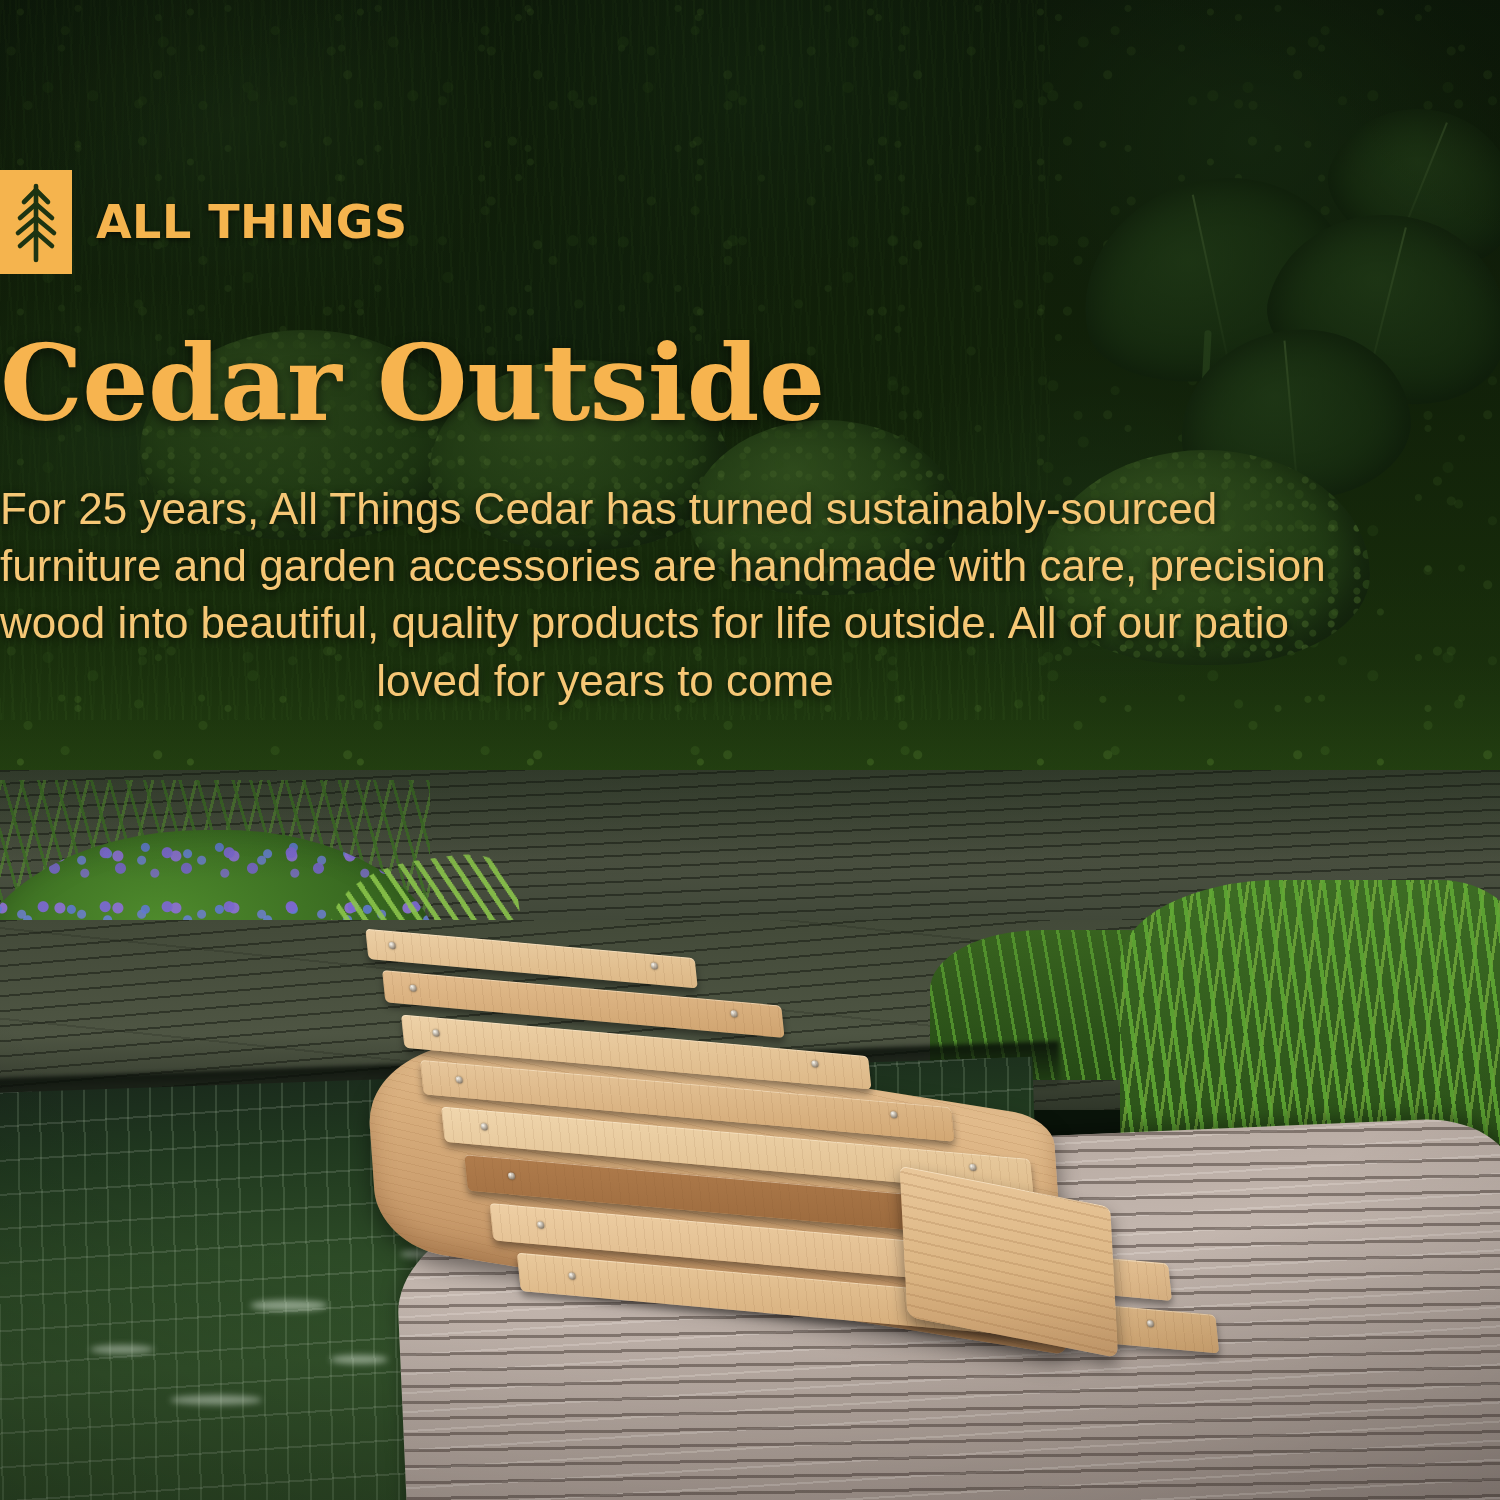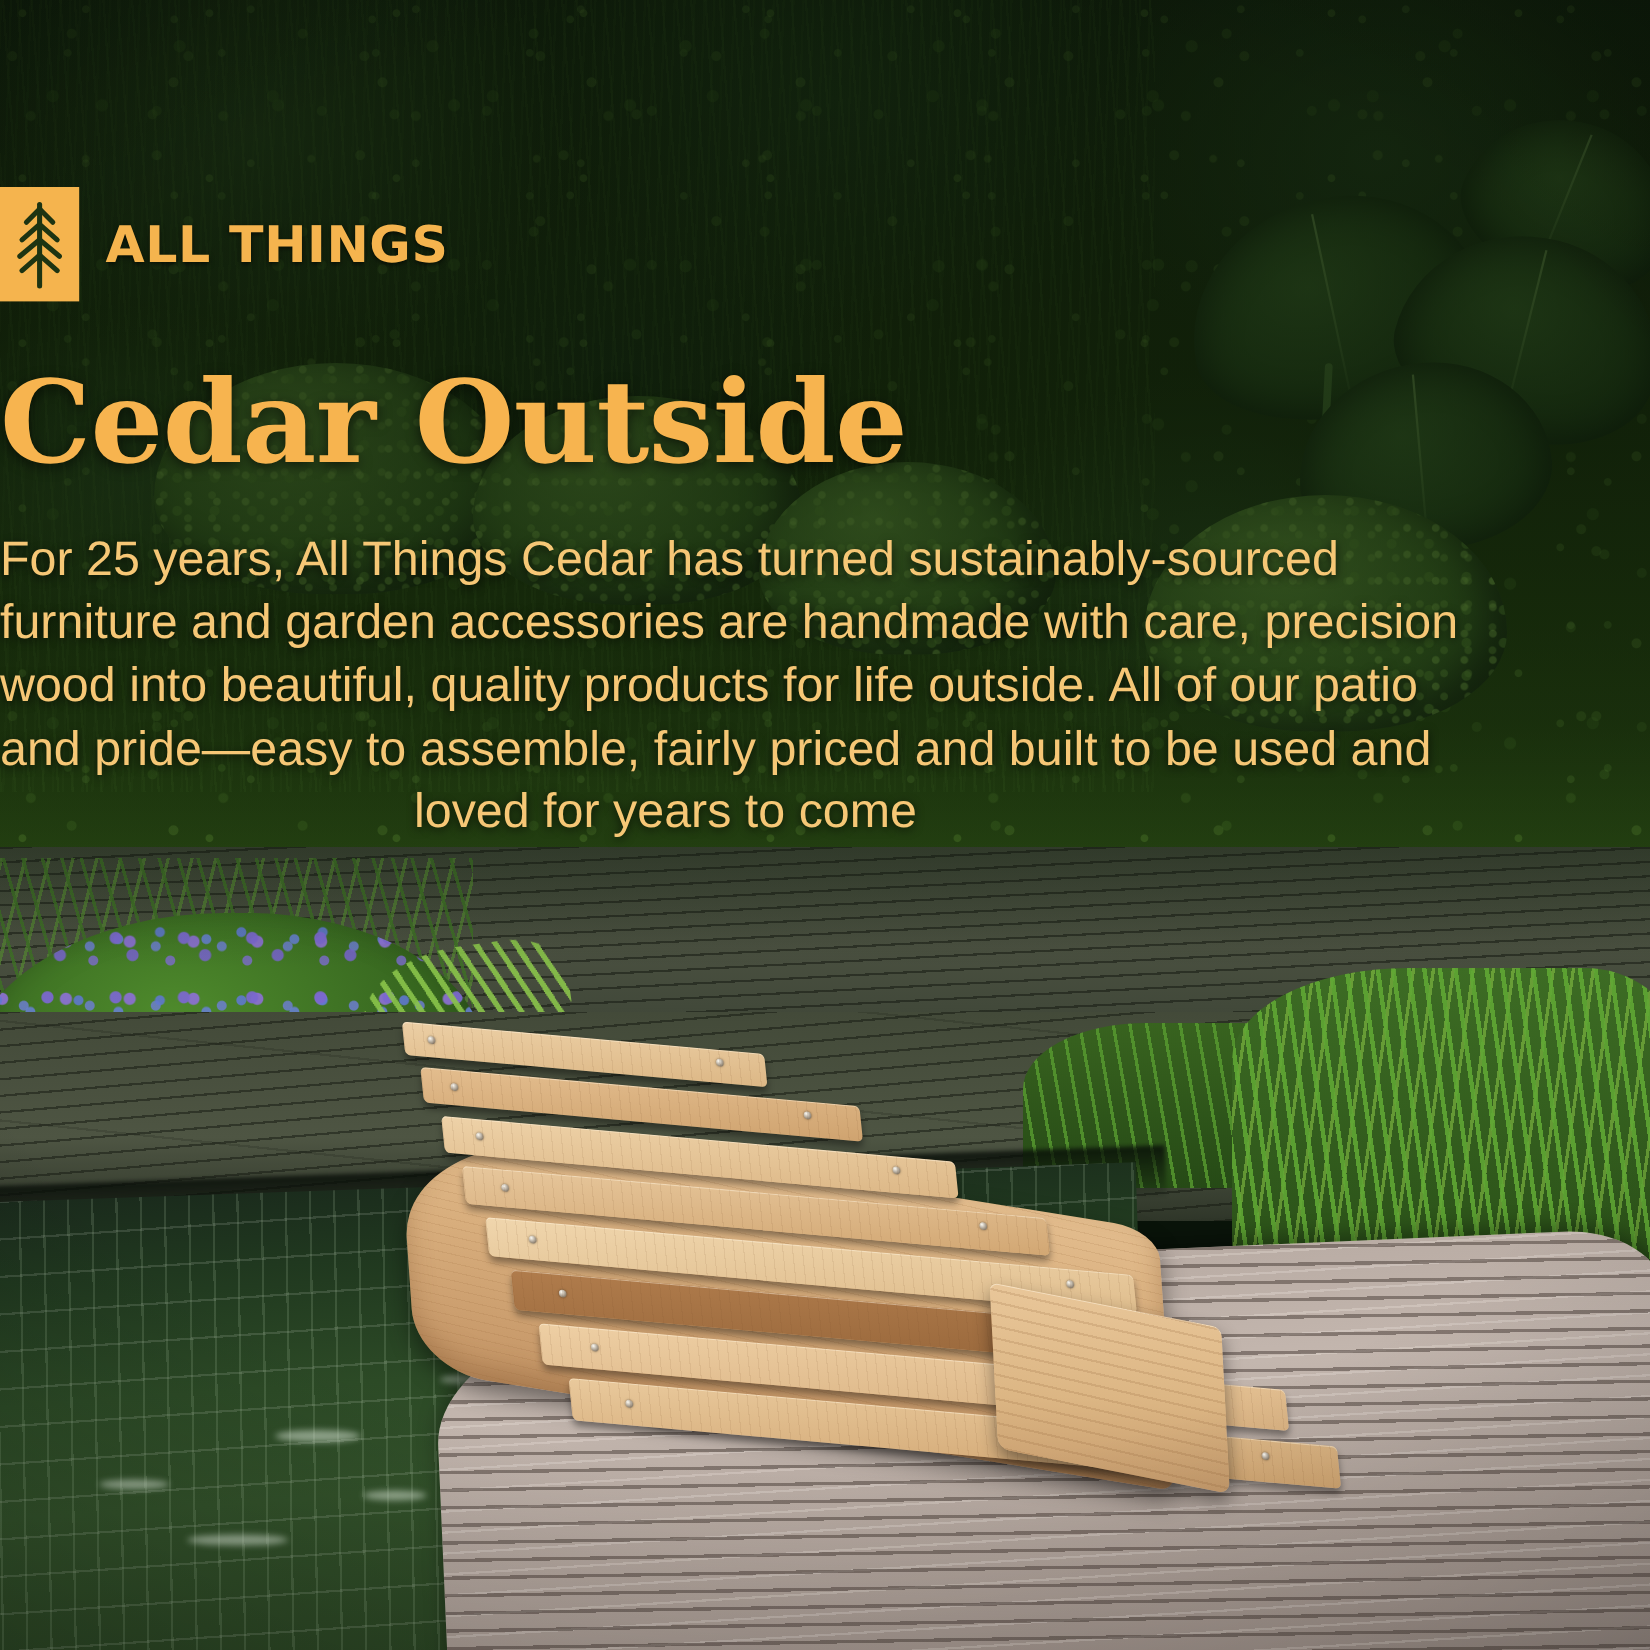--- a/index.html
+++ b/index.html
@@ -522,18 +522,17 @@
         <div>ALL THINGS</div>
       </div>
     </div>
 
     <h1 class="headline">Cedar Outside</h1>
 
     <p class="blurb">
       <span class="ln">For 25 years, All Things Cedar has turned sustainably-sourced</span>
       <span class="ln">furniture and garden accessories are handmade with care, precision</span>
       <span class="ln">wood  into beautiful, quality products for life outside. All of our patio</span>
-      <span class="ln">and pride—easy to assemble, fairly priced and built to be used and</span>
       <span class="ln">loved for years to come</span>
     </p>
 
   </div>
 </div>
 
 </body></html>

